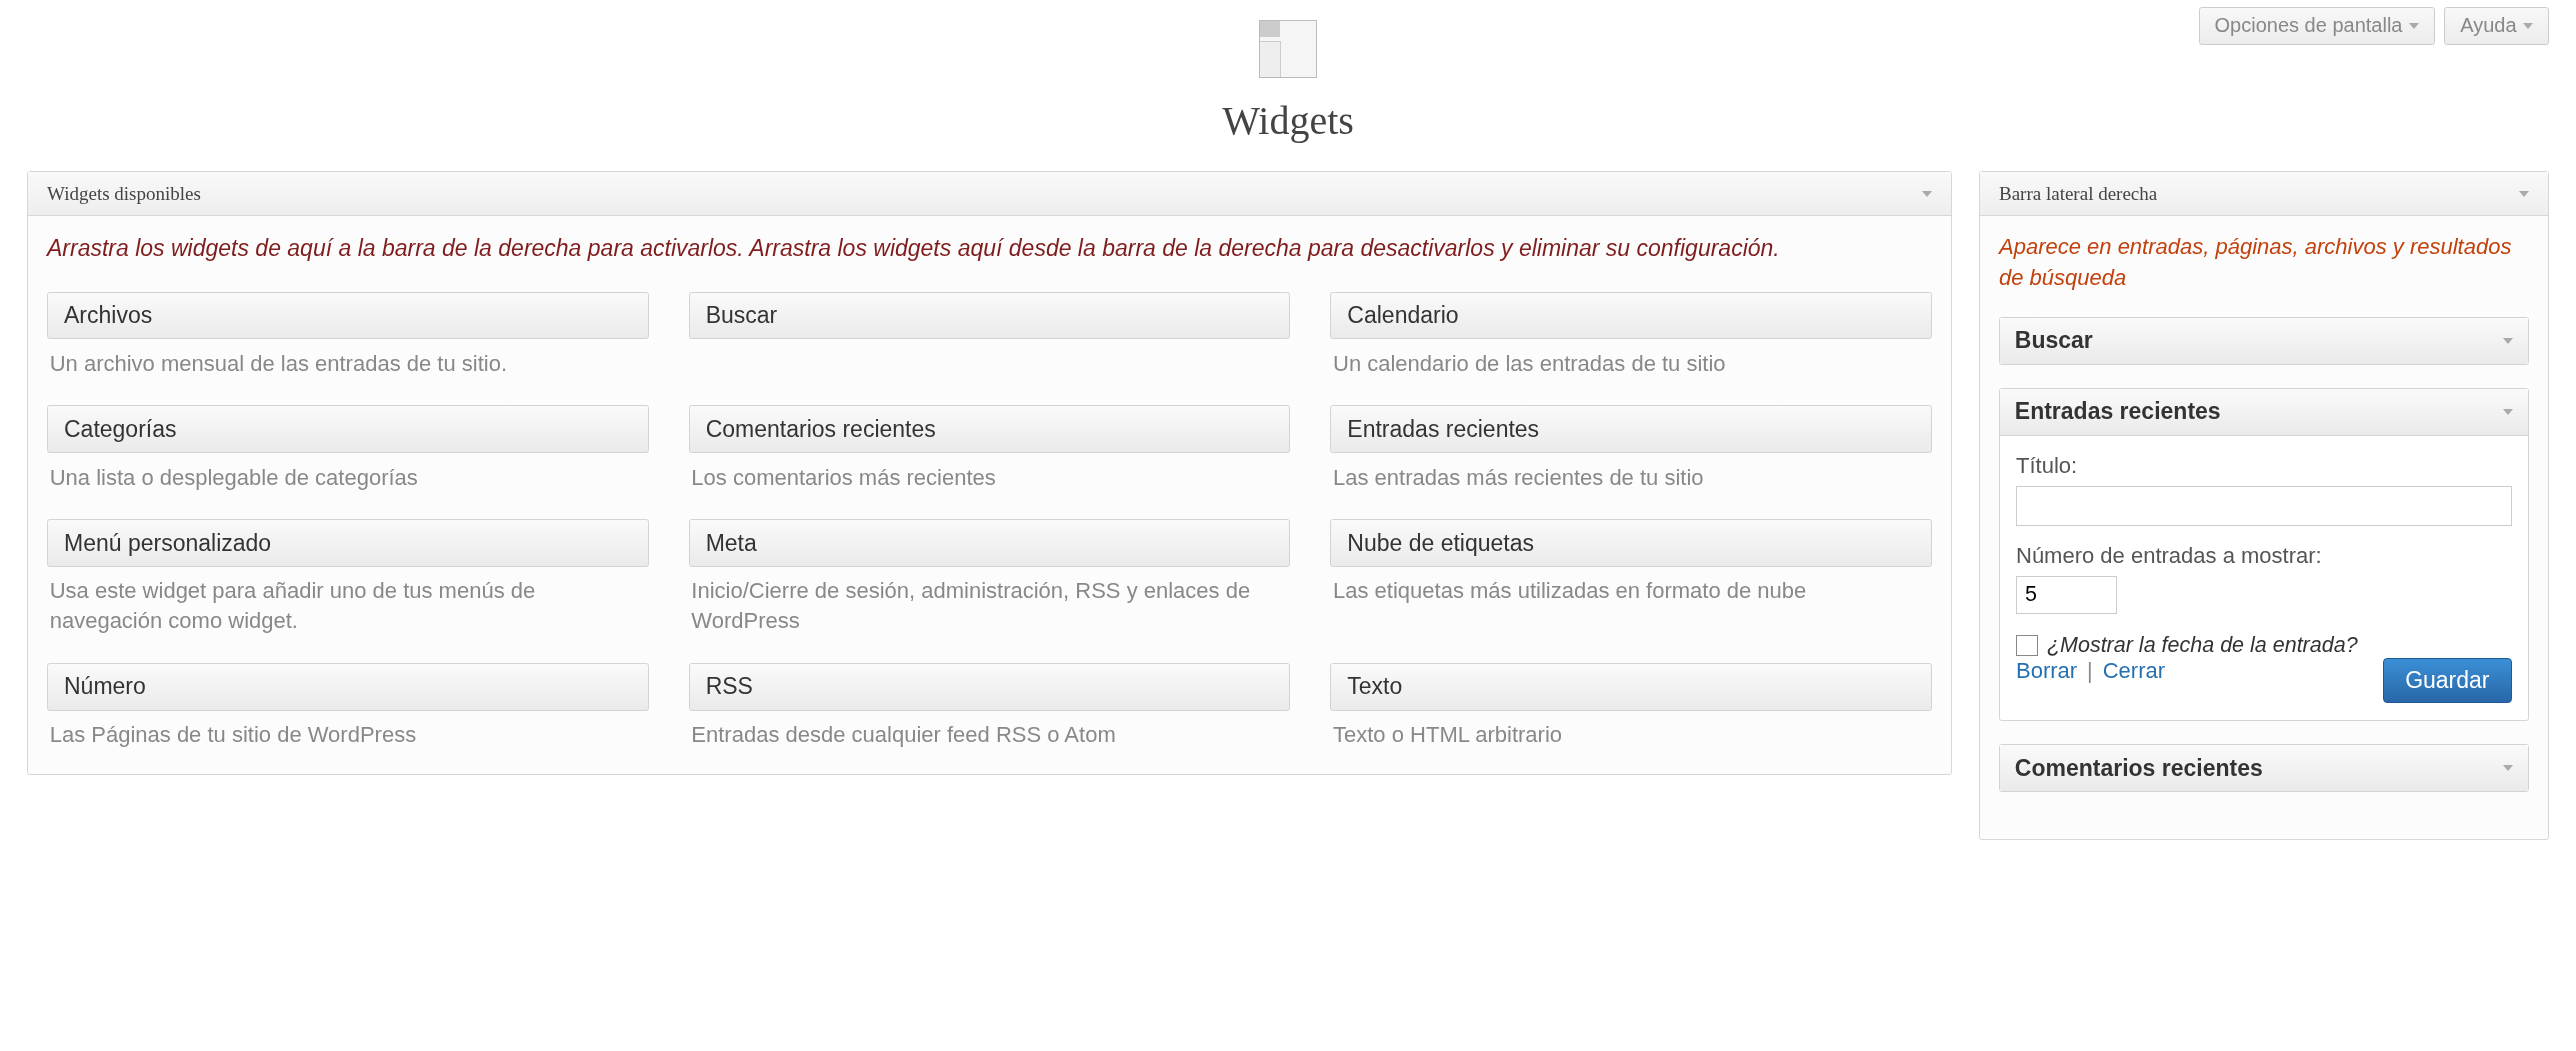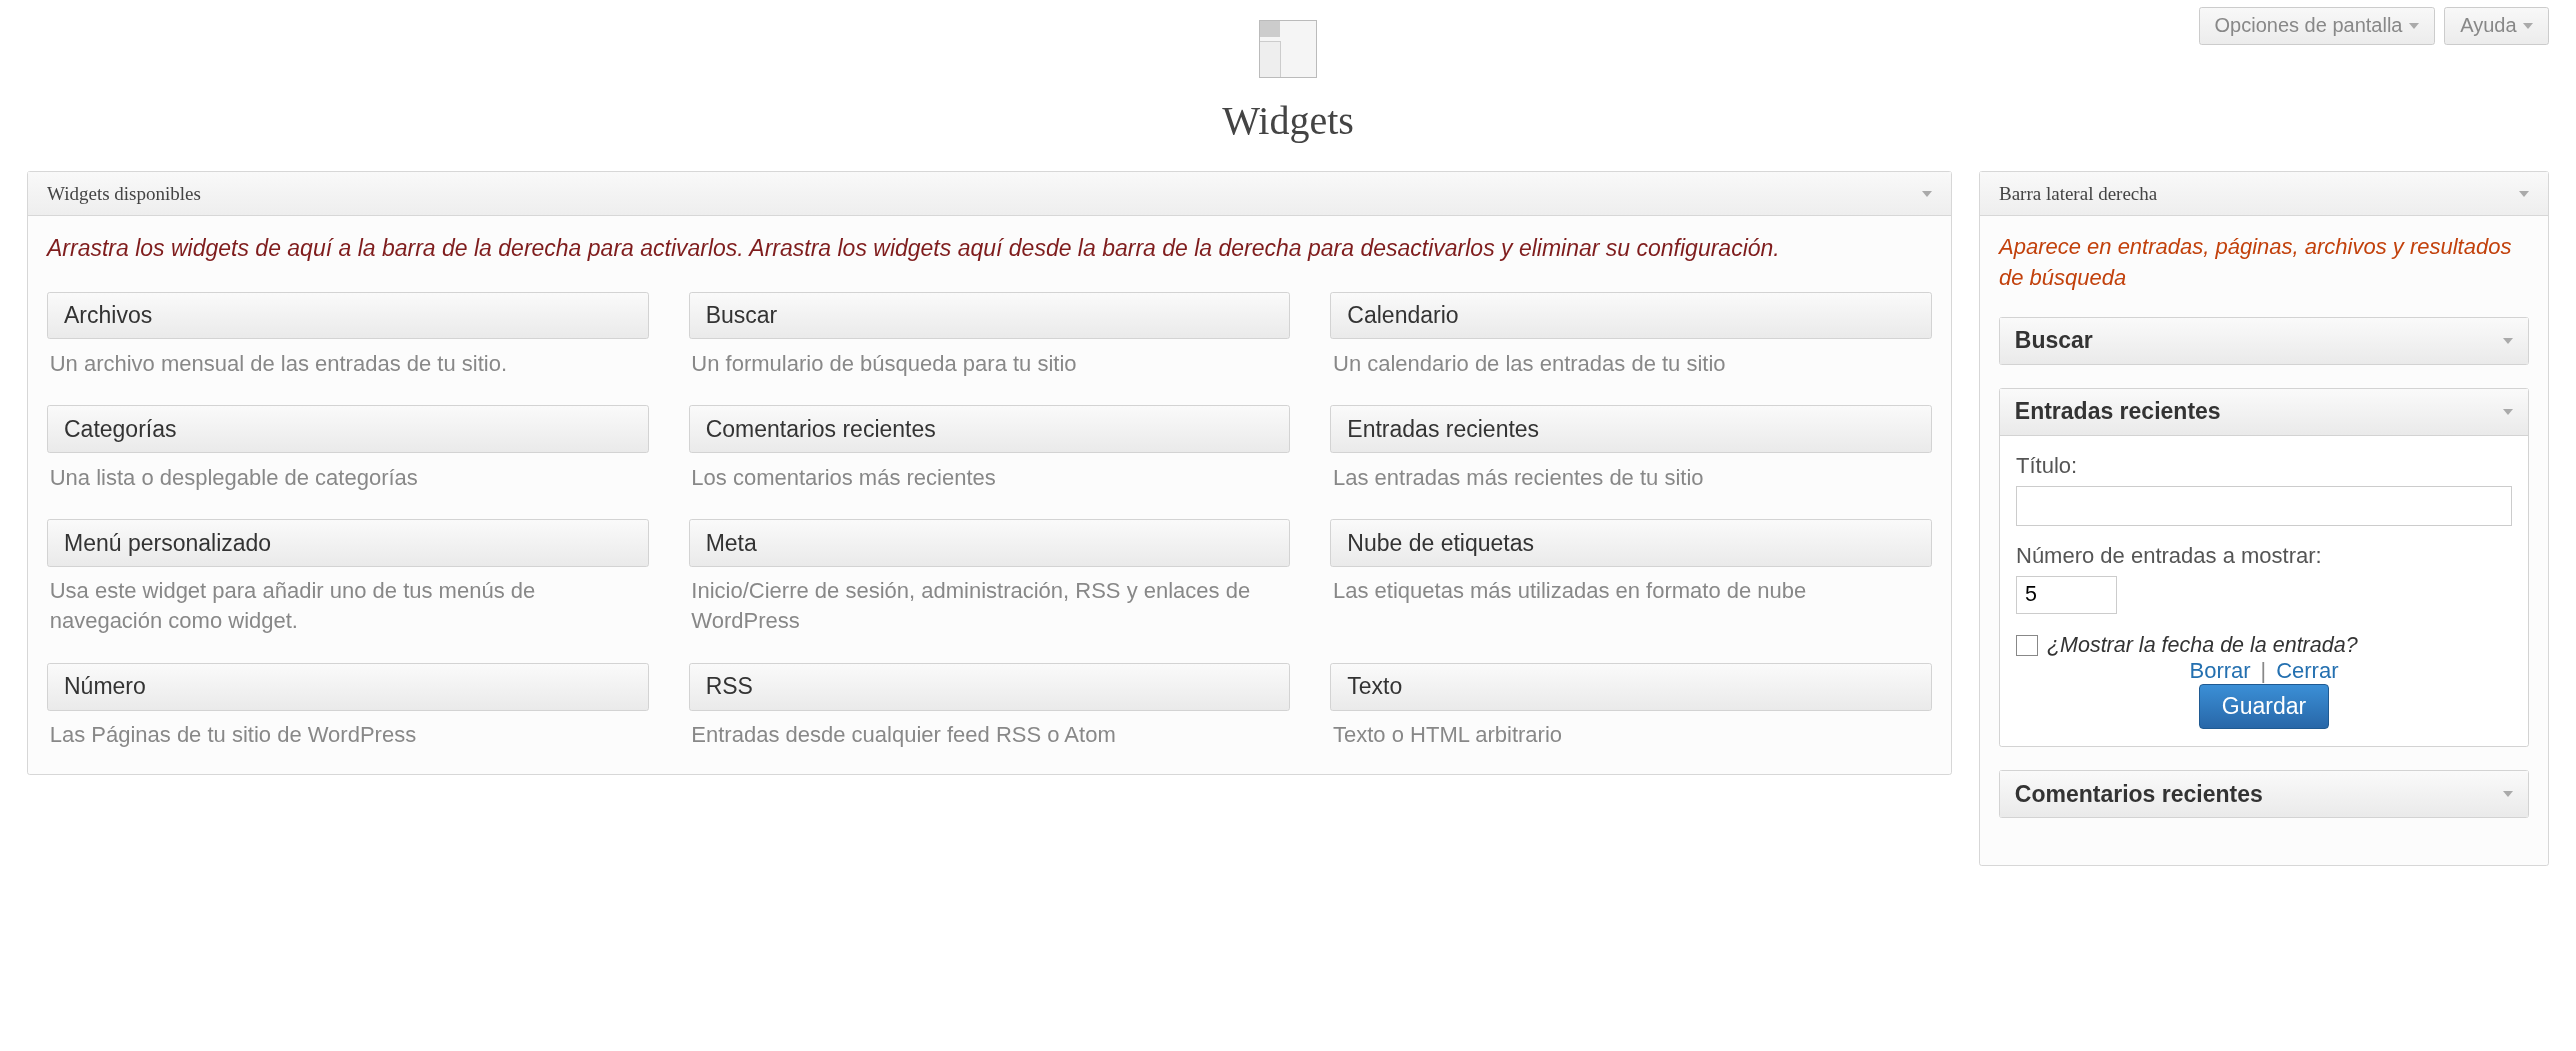--- a/index.html
+++ b/index.html
@@ -186,22 +186,21 @@
   font-style: italic;
 }
 .checkbox {
   width: 21.5px; height: 21.5px;
   border: 1.3px solid #888;
   background: #fff;
 }
 .actions-row {
   display: flex;
   justify-content: space-between;
-  align-items: center;
-  flex-direction: column;
+  align-items: flex-start;
 }
 .link { color: #2470b0; cursor: pointer; font-size: 22px; }
 .link-sep { color: #888; margin: 0 4px; }
 .save-btn {
   background: linear-gradient(#3b8fd6, #2867a8);
   color: #fff;
   border: 0.7px solid #1f5a92;
   border-radius: 4px;
   padding: 8px 21.5px;
   font-size: 23px;
@@ -236,21 +235,20 @@
       </div>
       <div class="panel-body">
         <p class="instruct">Arrastra los widgets de aquí a la barra de la derecha para activarlos. Arrastra los widgets aquí desde la barra de la derecha para desactivarlos y eliminar su configuración.</p>
         <div class="widget-grid" id="widget-grid">
             <div class="widget-item">
               <div class="widget-head">Archivos</div>
               <div class="widget-desc">Un archivo mensual de las entradas de tu sitio.</div>
             </div>
             <div class="widget-item">
               <div class="widget-head">Buscar</div>
-              <div class="widget-desc">Un formulario de búsqueda para tu sitio</div>
             </div>
             <div class="widget-item">
               <div class="widget-head">Calendario</div>
               <div class="widget-desc">Un calendario de las entradas de tu sitio</div>
             </div>
             <div class="widget-item">
               <div class="widget-head">Categorías</div>
               <div class="widget-desc">Una lista o desplegable de categorías</div>
             </div>
             <div class="widget-item">

